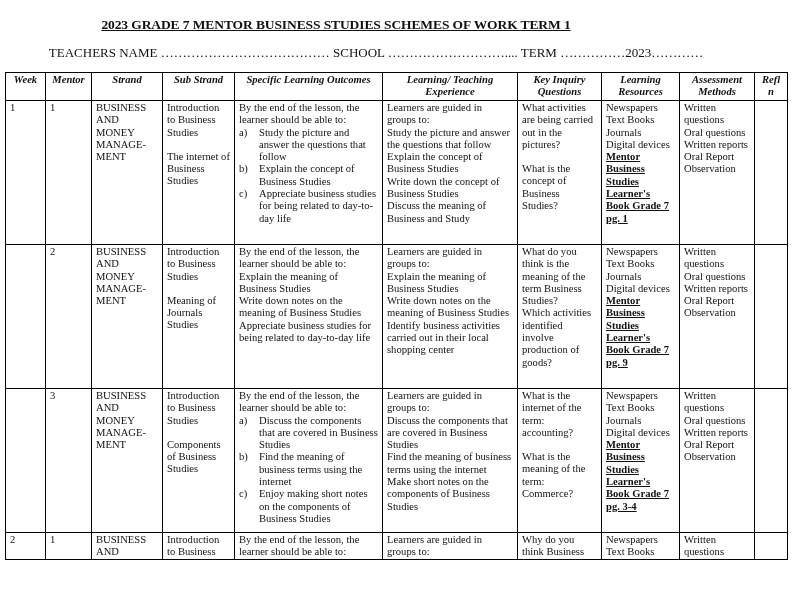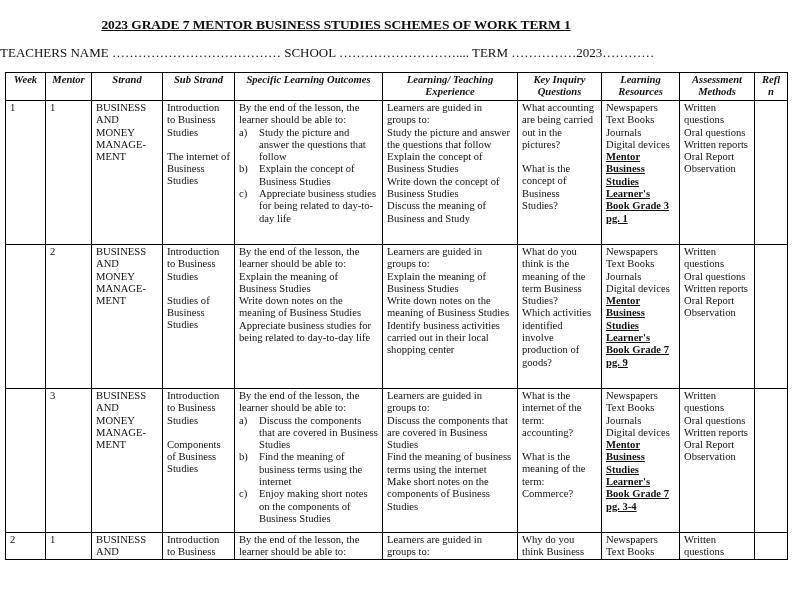--- a/index.html
+++ b/index.html
@@ -1,18 +1,18 @@
 <!DOCTYPE html>
 <html><head>
 <meta charset="utf-8">
 <style>
   html, body { margin: 0; padding: 0; background: #ffffff; }
   body { width: 792px; height: 612px; position: relative; overflow: hidden; font-family: "Liberation Serif", serif; color: #111; }
   .title { position: absolute; top: 17px; left: 0; width: 672px; text-align: center; font-weight: bold; font-size: 13.5px; text-decoration: underline; letter-spacing: -0.1px; }
-  .meta { position: absolute; top: 45px; left: 0; width: 752px; text-align: left; font-size: 13px; }
+  .meta { position: absolute; top: 45px; left: 0; width: 752px; text-align: center; font-size: 13px; }
   table { position: absolute; top: 72px; left: 5px; border-collapse: collapse; table-layout: fixed; width: 782px; font-size: 10.6px; line-height: 12.3px; }
   th, td { border: 1px solid #000; vertical-align: top; padding: 1px 4px 0 4px; }
   th { font-style: italic; font-weight: bold; font-size: 10.6px; line-height: 12px; height: 26px; }
   td ol { margin: 0; padding-left: 20px; list-style: none; }
   td ol li { position: relative; }
   td ol li .mk { position: absolute; left: -20px; }
   .res-bold { font-weight: bold; text-decoration: underline; }
   .gap { height: 12px; }
   tr.r1 td { height: 142px; }
   tr.r2 td { height: 142px; }
@@ -72,49 +72,49 @@
         </ol>
       </td>
       <td>
         <div>Learners are guided in groups to:</div>
         <div>Study the picture and answer the questions that follow</div>
         <div>Explain the concept of Business Studies</div>
         <div>Write down the concept of Business Studies</div>
         <div>Discuss the meaning of Business and Study</div>
       </td>
       <td>
-        <div>What accounting are being carried out in the pictures?</div>
+        <div>What activities are being carried out in the pictures?</div>
         <div class="gap"></div>
         <div>What is the concept of Business Studies?</div>
       </td>
       <td>
         <div>Newspapers</div>
         <div>Text Books</div>
         <div>Journals</div>
         <div>Digital devices</div>
-        <div class="res-bold">Mentor Business Studies Learner's Book Grade 3 pg. 1</div>
+        <div class="res-bold">Mentor Business Studies Learner's Book Grade 7 pg. 1</div>
       </td>
       <td>
         <div>Written questions</div>
         <div>Oral questions</div>
         <div>Written reports</div>
         <div>Oral Report</div>
         <div>Observation</div>
       </td>
       <td></td>
     </tr>
 
     <tr class="r2">
       <td></td>
       <td>2</td>
       <td>BUSINESS AND MONEY MANAGE-MENT</td>
       <td>
         <div>Introduction to Business Studies</div>
         <div class="gap"></div>
-        <div>Studies of Business Studies</div>
+        <div>Meaning of Journals Studies</div>
       </td>
       <td>
         <div>By the end of the lesson, the learner should be able to:</div>
         <div>Explain the meaning of Business Studies</div>
         <div>Write down notes on the meaning of Business Studies</div>
         <div>Appreciate business studies for being related to day-to-day life</div>
       </td>
       <td>
         <div>Learners are guided in groups to:</div>
         <div>Explain the meaning of Business Studies</div>

